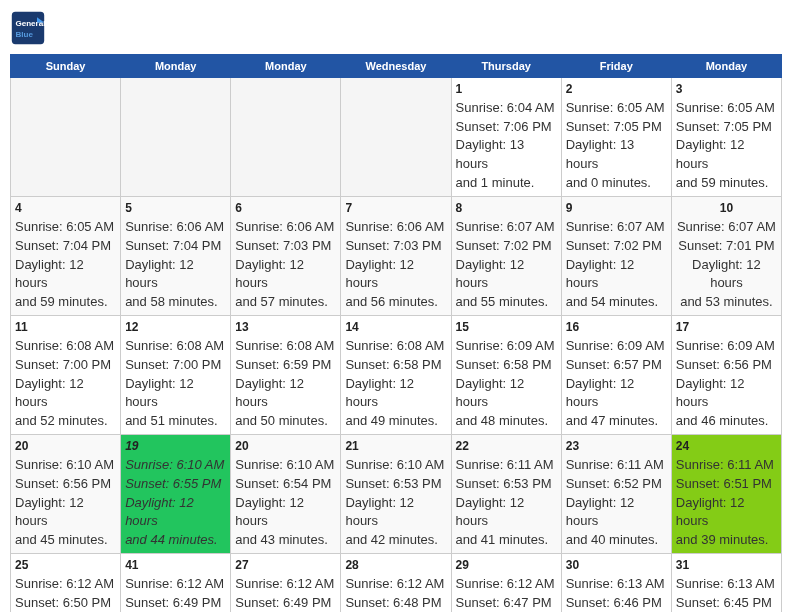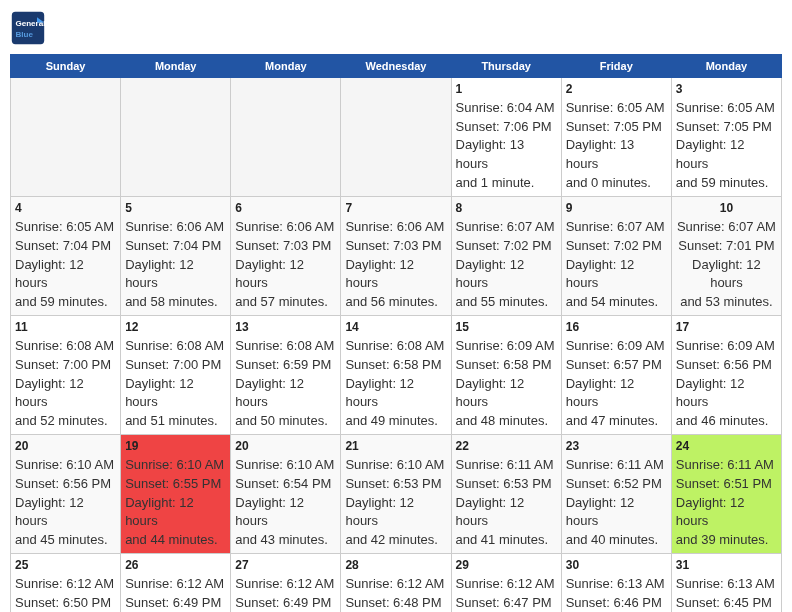--- a/index.html
+++ b/index.html
@@ -246,21 +246,21 @@
         </td>
       </tr>
       <tr>
         <td style="background: rgb(249, 249, 249);">
           <span class="day-num">20</span>
           <div class="day-info" style="white-space: pre-line;">Sunrise: 6:10 AM
 Sunset: 6:56 PM
 Daylight: 12 hours
 and 45 minutes.</div>
         </td>
-        <td style="background: #ef4444;">
+        <td style="background: #22c55e; font-style: italic;">
           <span class="day-num">19</span>
           <div class="day-info" style="white-space: pre-line;">Sunrise: 6:10 AM
 Sunset: 6:55 PM
 Daylight: 12 hours
 and 44 minutes.</div>
         </td>
         <td style="background: rgb(249, 249, 249);">
           <span class="day-num">20</span>
           <div class="day-info" style="white-space: pre-line;">Sunrise: 6:10 AM
 Sunset: 6:54 PM
@@ -281,38 +281,38 @@
 Daylight: 12 hours
 and 41 minutes.</div>
         </td>
         <td style="background: rgb(249, 249, 249);">
           <span class="day-num">23</span>
           <div class="day-info" style="white-space: pre-line;">Sunrise: 6:11 AM
 Sunset: 6:52 PM
 Daylight: 12 hours
 and 40 minutes.</div>
         </td>
-        <td style="background: #bef264; margin-top: 11px;">
+        <td style="background: #84cc16; margin-top: 11px;">
           <span class="day-num">24</span>
           <div class="day-info" style="white-space: pre-line;">Sunrise: 6:11 AM
 Sunset: 6:51 PM
 Daylight: 12 hours
 and 39 minutes.</div>
         </td>
       </tr>
       <tr>
         <td>
           <span class="day-num">25</span>
           <div class="day-info" style="white-space: pre-line;">Sunrise: 6:12 AM
 Sunset: 6:50 PM
 Daylight: 12 hours
 and 38 minutes.</div>
         </td>
         <td>
-          <span class="day-num">26</span>
+          <span class="day-num">41</span>
           <div class="day-info" style="white-space: pre-line;">Sunrise: 6:12 AM
 Sunset: 6:49 PM
 Daylight: 12 hours
 and 37 minutes.</div>
         </td>
         <td>
           <span class="day-num">27</span>
           <div class="day-info" style="white-space: pre-line;">Sunrise: 6:12 AM
 Sunset: 6:49 PM
 Daylight: 12 hours

